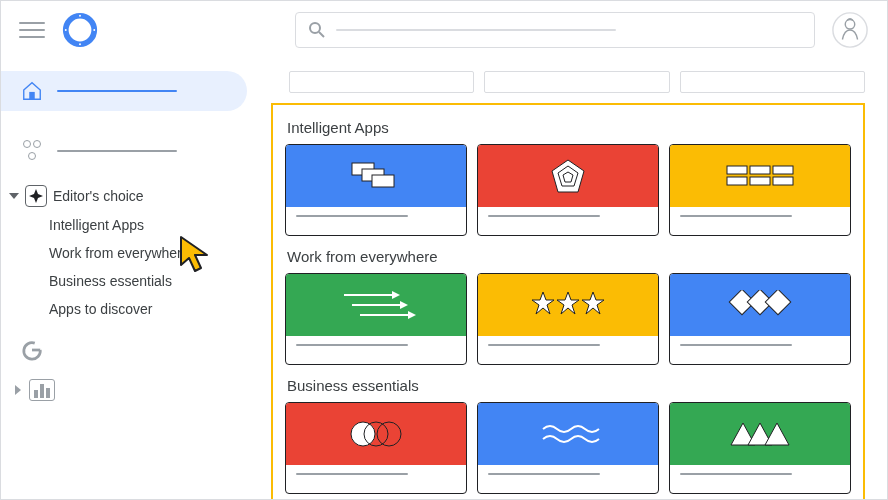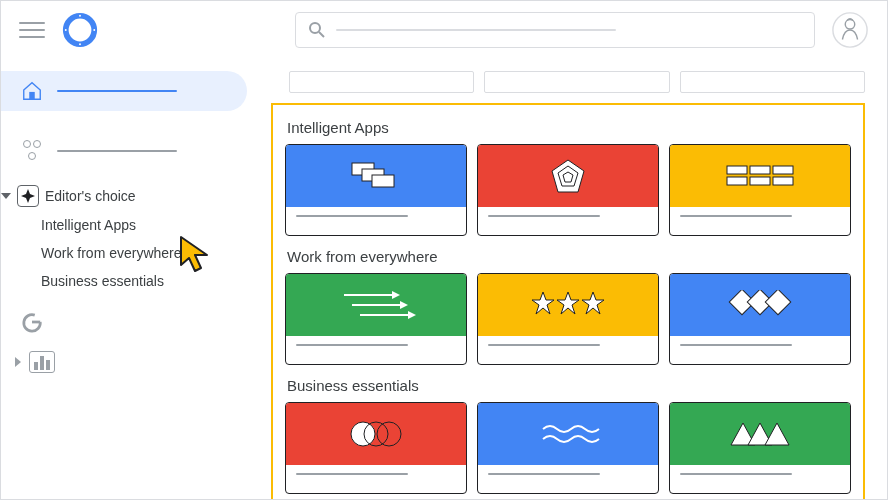--- a/index.html
+++ b/index.html
@@ -17,21 +17,21 @@
 .tab-ph{flex:1;height:22px;border:1px solid #dadce0;border-radius:2px}
 .body{display:flex;height:calc(100% - 58px)}
 .sidebar{width:260px;padding:12px 0 0 0}
 .side-item{height:40px;display:flex;align-items:center;gap:14px;padding:0 20px;border-radius:0 20px 20px 0;margin-right:14px}
 .side-item.sel{background:#e8f0fe}
 .side-item.sel .line{background:#4285f4}
 .side-icon{width:22px;height:22px;flex-shrink:0}
 .side-item .line{flex:1;height:2px;background:#9aa0a6;border-radius:1px;max-width:120px}
 .circles-icon{display:flex;flex-wrap:wrap;width:22px;gap:2px;justify-content:center}
 .circles-icon span{width:8px;height:8px;border:1.5px solid #9aa0a6;border-radius:50%}
-.tree{margin-top:10px;}
+.tree{margin-top:10px;padding-left:8px}
 .tree-head{display:flex;align-items:center;gap:6px;padding:4px 0}
 .chev{width:0;height:0;border-left:5px solid transparent;border-right:5px solid transparent;border-top:6px solid #5f6368}
 .sparkle-box{width:22px;height:22px;border:1.5px solid #5f6368;border-radius:4px;display:flex;align-items:center;justify-content:center}
 .tree-label{font-size:14px;color:#3c4043}
 .tree-children{padding-left:40px}
 .tree-child{font-size:14px;color:#3c4043;padding:6px 0;cursor:pointer}
 .g-icon{width:22px;height:22px;margin:16px 0 0 20px}
 .chart-row{display:flex;align-items:center;gap:8px;margin:18px 0 0 14px}
 .chev2{width:0;height:0;border-top:5px solid transparent;border-bottom:5px solid transparent;border-left:6px solid #9aa0a6}
 .bar-box{width:26px;height:22px;border:1.5px solid #9aa0a6;border-radius:3px;display:flex;align-items:flex-end;justify-content:center;gap:2px;padding:2px}
@@ -118,20 +118,21 @@
             <svg width="14" height="14">
                 <path d="M7 0 L9 5 L14 7 L9 9 L7 14 L5 9 L0 7 L5 5 Z" fill="#202124"></path>
               </svg>
           </div>
           <span class="tree-label">Editor's choice</span>
         </div>
         <div class="tree-children">
           <div class="tree-child">Intelligent Apps</div>
           <div class="tree-child">Work from everywhere</div>
           <div class="tree-child">Business essentials</div>
+          <div class="tree-child">Apps to discover</div>
         </div>
       </div>
 
       <svg class="g-icon" viewBox="0 0 24 24">
           <path d="M21 12 A9 9 0 1 1 15 4.5" fill="none" stroke="#9aa0a6" stroke-width="3"></path>
           <line x1="12" y1="12" x2="21" y2="12" stroke="#9aa0a6" stroke-width="3"></line>
         </svg>
 
       <div class="chart-row">
         <div class="chev2"></div>

